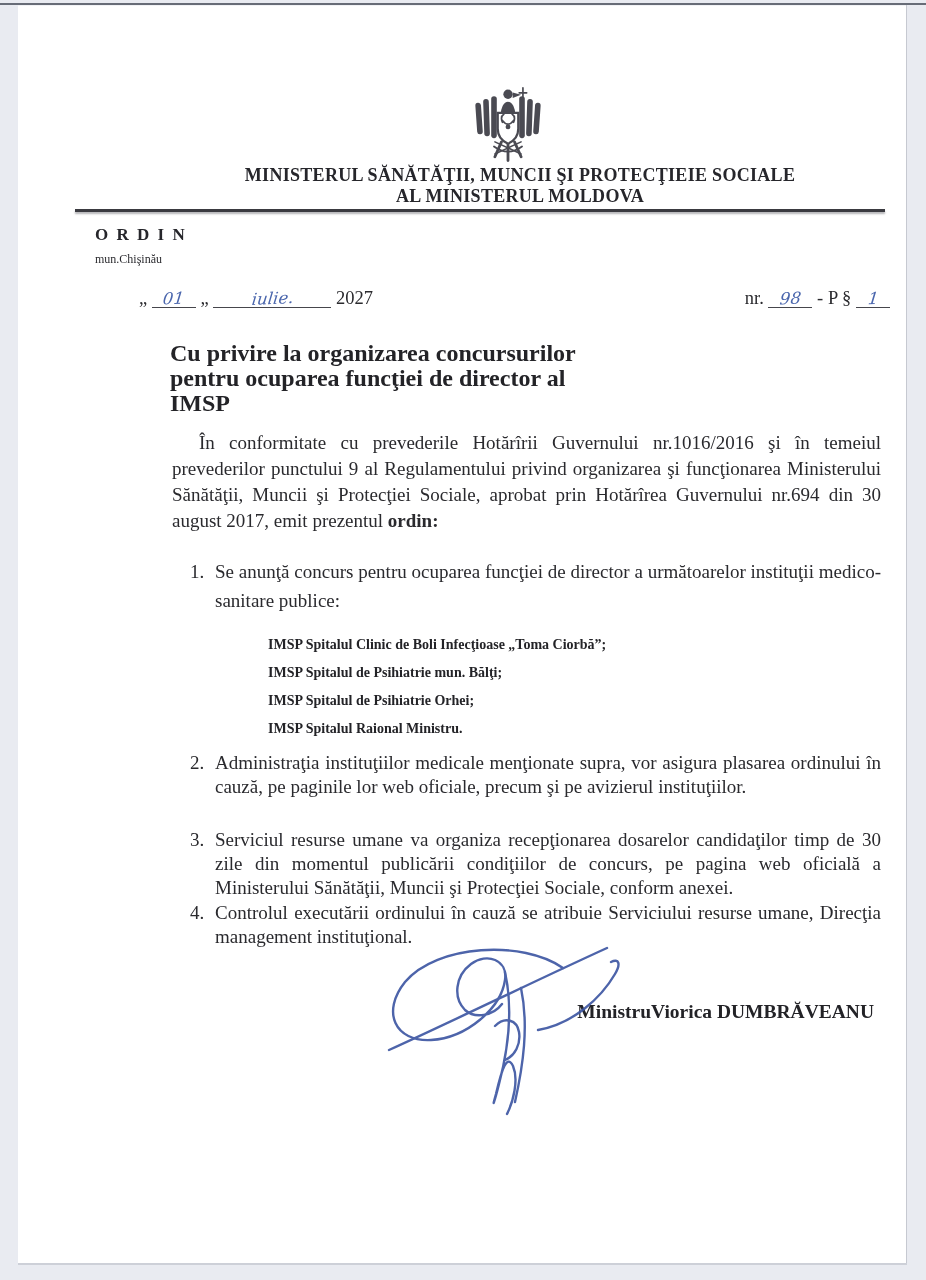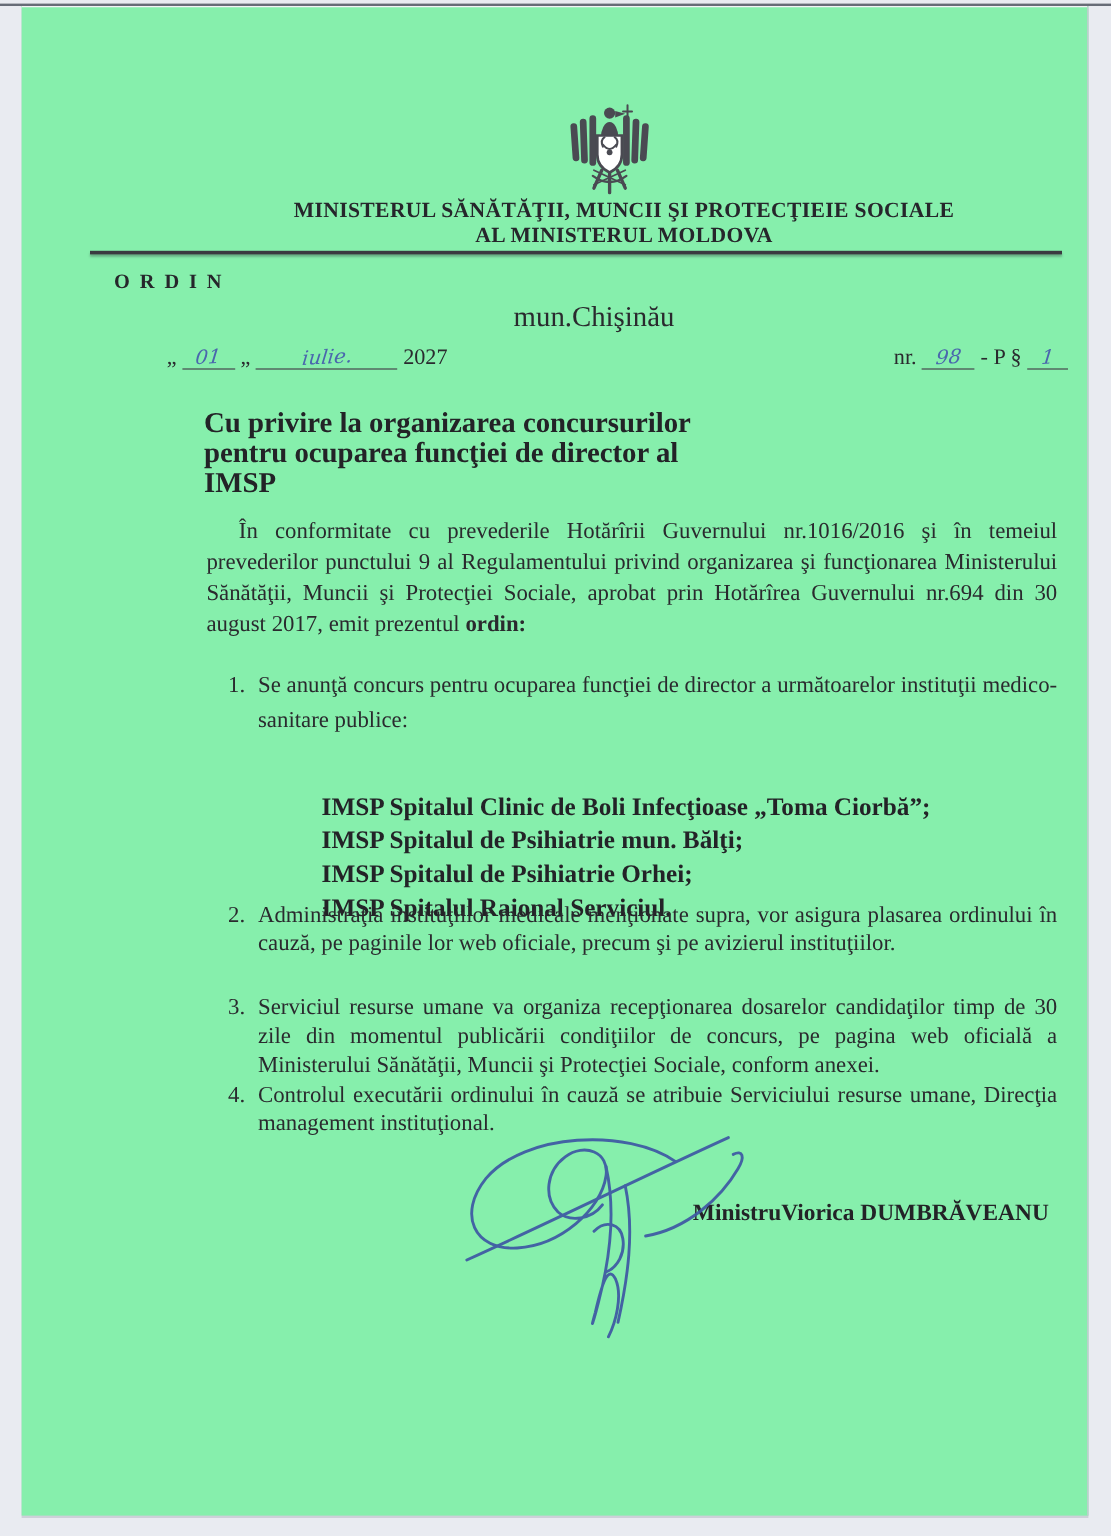--- a/index.html
+++ b/index.html
@@ -5,40 +5,40 @@
   html,body{margin:0;padding:0;}
   body{
     width:926px;height:1280px;position:relative;overflow:hidden;
     background:#e9ebf1;
     font-family:"Liberation Serif","DejaVu Serif",serif;
     color:#2a2a2e;
   }
   .top-edge{position:absolute;left:0;top:3px;width:926px;height:2px;background:#676c77;}
   .page{
     position:absolute;left:18px;top:5px;width:888px;height:1258px;
-    background:#86efac;
+    background:#ffffff;
     border-right:1px solid #c6c9d1;
     box-shadow:0 2px 0 #cdd0d8, inset 0 1px 0 #f2f3f6;
   }
   .page *{box-sizing:border-box;}
   
   .emblem{position:absolute;left:448px;top:78px;width:84px;height:86px;}
   .ministry{
     position:absolute;left:102px;top:160px;width:800px;text-align:center;
     font-weight:bold;font-size:18px;line-height:21px;letter-spacing:.3px;color:#26262b;
   }
   .rule{
     position:absolute;left:57px;top:204px;width:810px;height:3px;
     background:#3a3a40;box-shadow:0 2px 2px rgba(40,40,50,.35);
   }
   .doc-type{
     position:absolute;left:77px;top:220px;width:800px;
     font-weight:bold;font-size:17px;letter-spacing:2px;color:#26262b;
   }
-  .place{position:absolute;left:77px;top:247px;width:800px;text-align:center;font-size:24px;}
+  .place{position:absolute;left:77px;top:247px;width:800px;text-align:left;font-size:12px;}
   
   .dateline{
     position:absolute;left:121px;top:283px;right:16px;
     display:flex;justify-content:space-between;font-size:18.5px;
   }
   .blank{display:inline-block;border-bottom:1.6px solid #46464c;text-align:center;line-height:17px;vertical-align:baseline;}
   .blank-day{min-width:44px;}
   .blank-month{min-width:118px;}
   .blank-nr{min-width:44px;}
   .blank-par{min-width:34px;}
@@ -60,21 +60,21 @@
     position:absolute;left:172px;width:691px;padding-left:25px;
     text-align:justify;font-size:19px;
   }
   .oitem .num{position:absolute;left:0;top:0;}
   .item1{top:552px;line-height:29px;}
   .item2{top:746px;line-height:24px;}
   .item3{top:823px;line-height:24px;}
   .item4{top:896px;line-height:24px;}
   .hospitals{
     position:absolute;left:250px;top:626px;
-    font-weight:bold;font-size:21px;line-height:28px;color:#232327;margin-top:27px;
+    font-weight:bold;font-size:14px;line-height:28px;color:#232327;
   }
   
   .sigrow{position:absolute;left:202px;top:996px;right:32px;display:flex;justify-content:flex-end;}
   .sig-role,.sig-name{font-weight:bold;font-size:19.5px;color:#232327;}
   .signature-svg{position:absolute;left:337px;top:929px;width:300px;height:186px;}
 </style>
 </head>
 <body>
 
 <div class="top-edge"></div>
@@ -143,21 +143,21 @@
 
   <div class="oitem item1">
     <span class="num">1.</span>
     <span>Se anunţă concurs pentru ocuparea funcţiei de director a următoarelor instituţii medico-sanitare publice:</span>
   </div>
 
   <div class="hospitals">
     <div>IMSP Spitalul Clinic de Boli Infecţioase „Toma Ciorbă”;</div>
     <div>IMSP Spitalul de Psihiatrie mun. Bălţi;</div>
     <div>IMSP Spitalul de Psihiatrie Orhei;</div>
-    <div>IMSP Spitalul Raional Serviciul.</div>
+    <div>IMSP Spitalul Raional Ministru.</div>
   </div>
 
   <div class="oitem item2">
     <span class="num">2.</span>
     <span>Administraţia instituţiilor medicale menţionate supra, vor asigura plasarea ordinului în cauză, pe paginile lor web oficiale, precum şi pe avizierul instituţiilor.</span>
   </div>
   <div class="oitem item3">
     <span class="num">3.</span>
     <span>Serviciul resurse umane va organiza recepţionarea dosarelor candidaţilor timp de 30 zile din momentul publicării condiţiilor de concurs, pe pagina web oficială a Ministerului Sănătăţii, Muncii şi Protecţiei Sociale, conform anexei.</span>
   </div>

